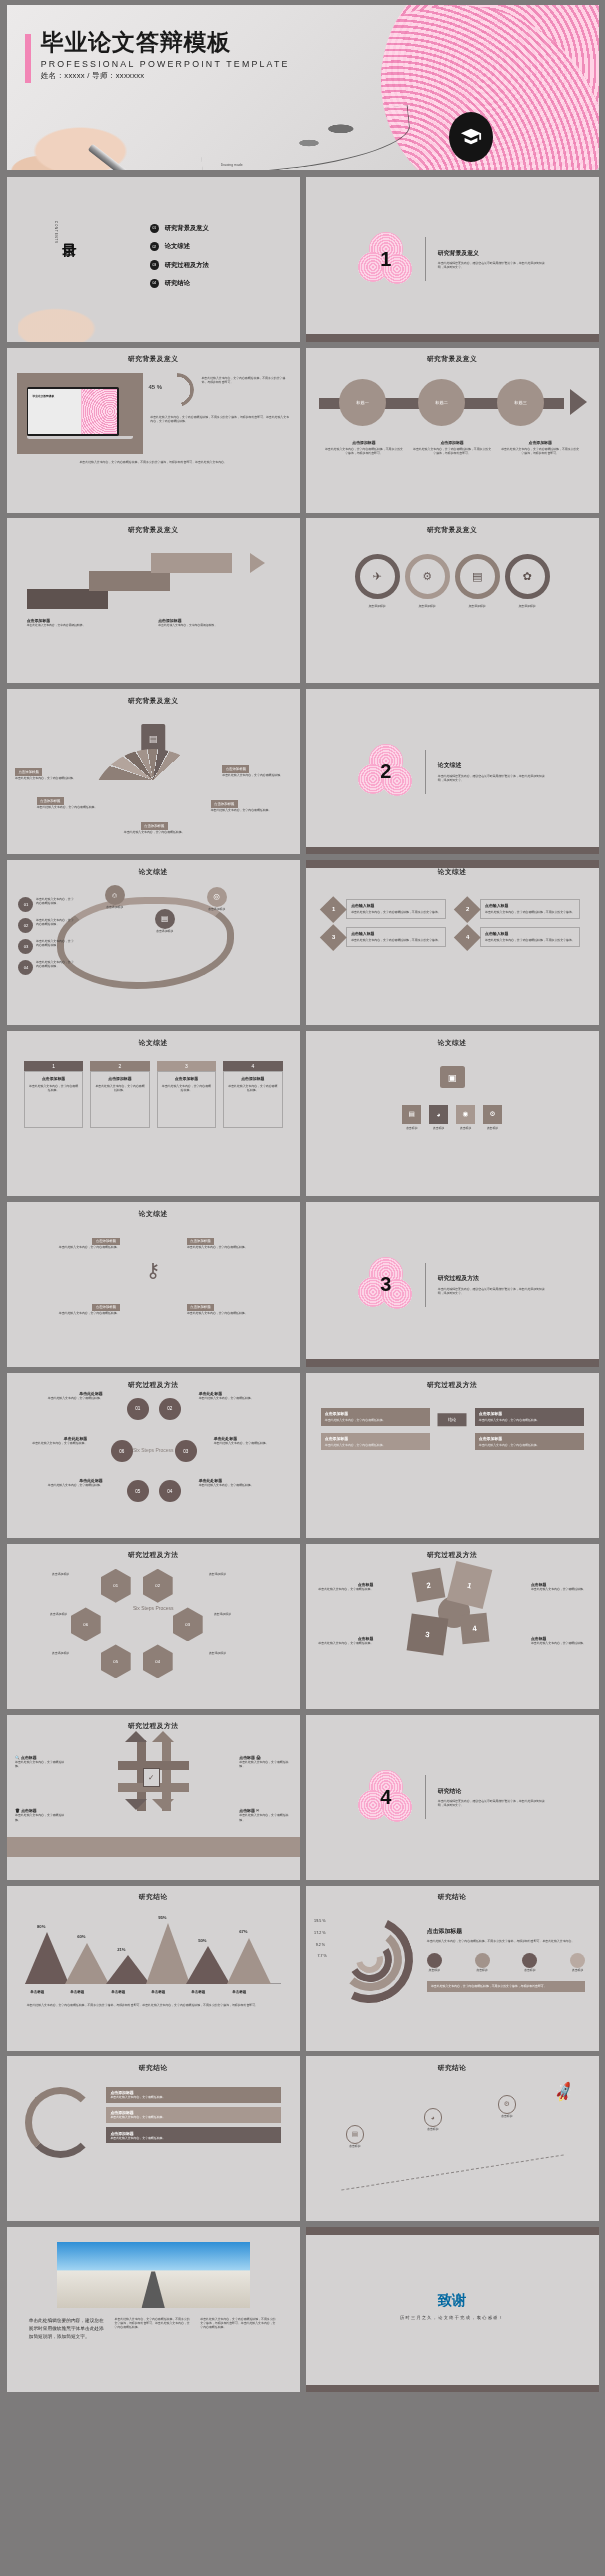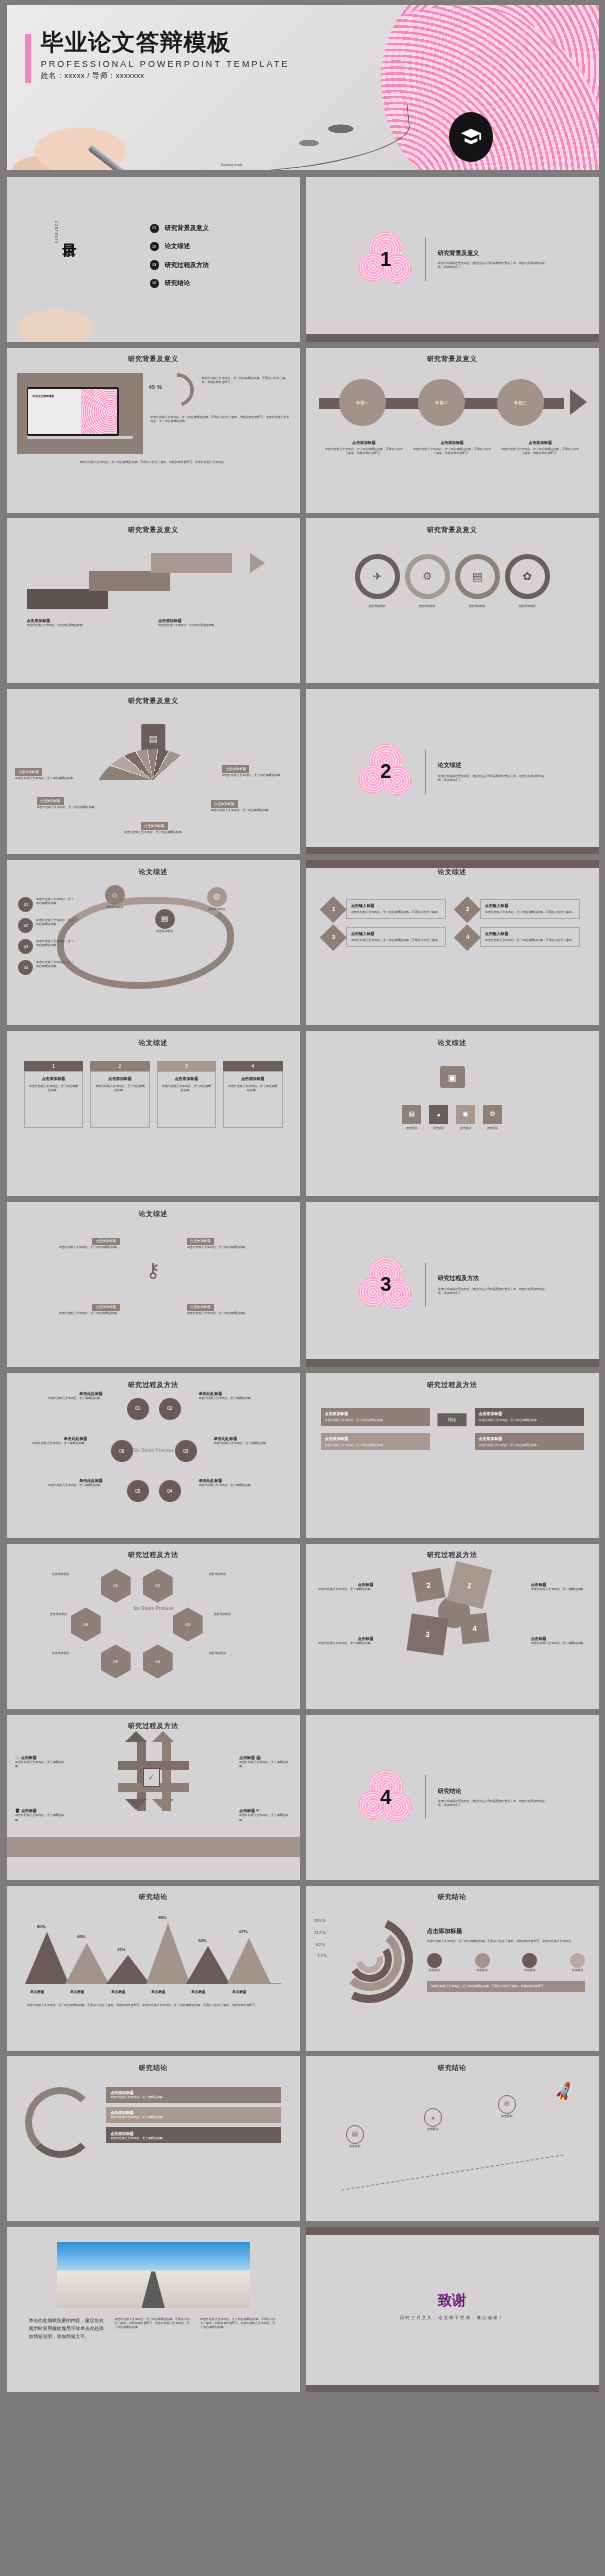--- a/index.html
+++ b/index.html
@@ -149,21 +149,21 @@
 
   .rad-wrap{position:relative;width:101px;height:101px;}
 
   .img-road{width:193px;height:66px;
     background:linear-gradient(180deg,#2f8fd6 0%,#9fd3f2 42%,#e9e6df 44%,#cfc9bd 100%);
     position:relative;overflow:hidden;}
   .img-road:after{content:"";position:absolute;left:50%;bottom:0;width:23.5px;height:37px;
     transform:translateX(-50%);background:#5b5b5b;
     clip-path:polygon(42% 0,58% 0,100% 100%,0 100%);}
 
-  .thanks-title{font-size:14.3px;font-weight:bold;color:#701a75;text-align:center;}
+  .thanks-title{font-size:14.3px;font-weight:bold;color:#0369a1;text-align:center;}
   .thanks-sub{font-size:4.2px;color:#333;text-align:center;margin-top:5px;letter-spacing:1.3px;}
 
   .sixstep{position:relative;height:118px;margin-top:1.7px;}
   .step-node{position:absolute;width:22px;height:22px;border-radius:50%;background:#6b5a58;color:#fff;
     font-size:4.6px;display:flex;align-items:center;justify-content:center;}
   .sixstep-center{position:absolute;left:50%;top:50%;transform:translate(-50%,-50%);
     font-size:5px;color:#8c8480;text-align:center;line-height:1.3;}
   .node-txt{position:absolute;width:62px;}
 
   .pinwheel{position:relative;width:126px;height:92px;margin:3.4px auto 0 auto;}

